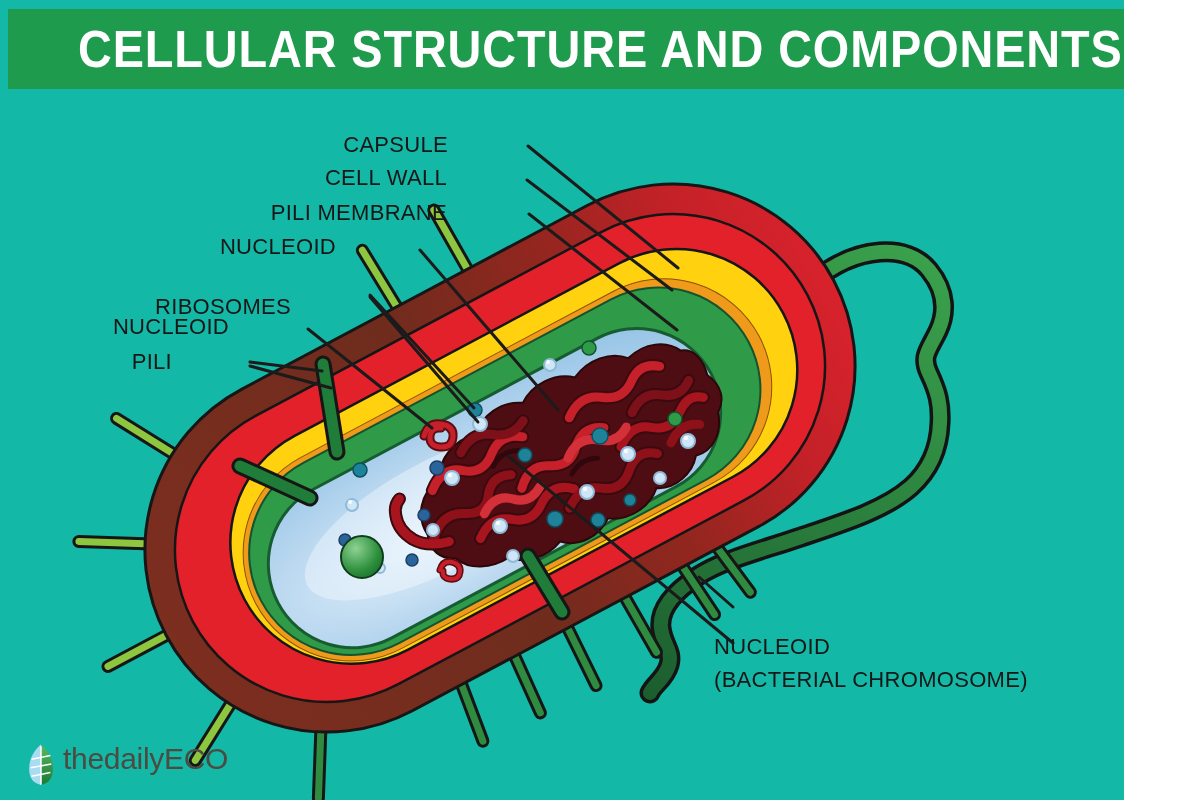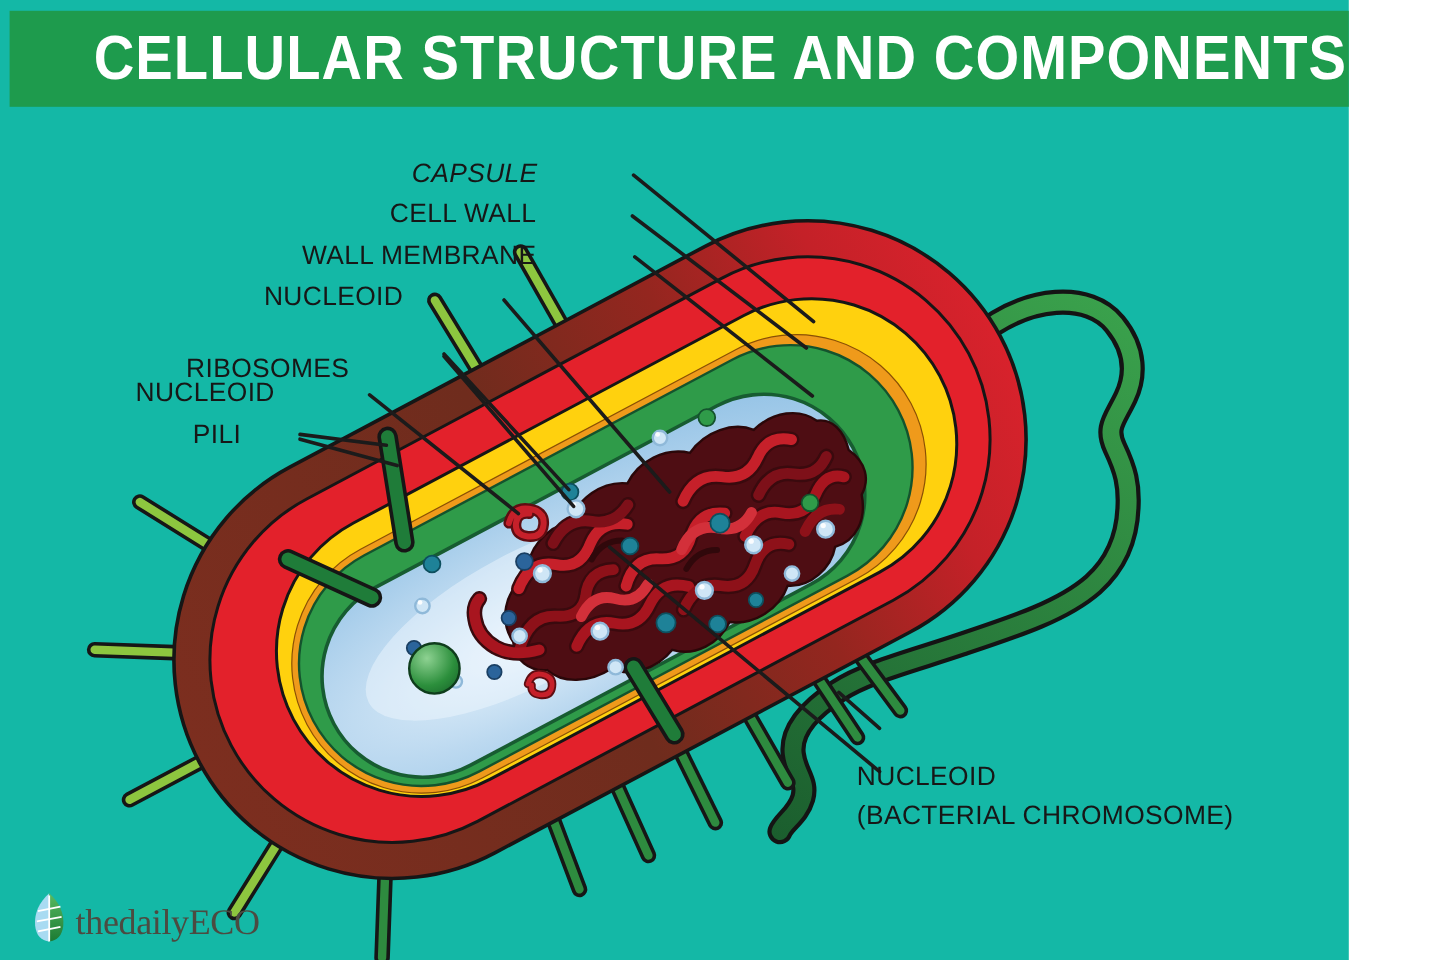--- a/index.html
+++ b/index.html
@@ -9,32 +9,32 @@
   #banner{position:absolute;left:8px;top:9px;width:1184px;height:80px;background:#1e9b4d;
           display:flex;align-items:center;justify-content:center;}
   #banner .title{color:#ffffff;font-weight:700;font-size:52px;letter-spacing:1px;
           transform:scaleX(.9);transform-origin:center;white-space:nowrap;}
   
   #art{position:absolute;left:0;top:0;width:1200px;height:800px;}
   
   .lbl{position:absolute;color:#171717;font-size:22px;line-height:24px;font-weight:500;
        letter-spacing:.3px;white-space:nowrap;}
   .lbl.r{text-align:right;}
-  #lbl-capsule{right:676px;top:133px;font-style:italic;}
+  #lbl-capsule{right:676px;top:133px;}
   #lbl-cellwall{right:677px;top:166px;}
   #lbl-membrane{right:677px;top:201px;}
   #lbl-cytosol{right:788px;top:235px;}
   #lbl-ribosomes{right:833px;top:281px;margin-top:14px;}
   #lbl-plasmid{right:895px;top:315px;}
-  #lbl-pili{right:923px;top:350px;}
+  #lbl-pili{right:952px;top:350px;}
   #lbl-flagellum{left:737px;top:595px;}
   #lbl-nucleoid{left:714px;top:630px;line-height:33px;}
   #lbl-nucleoid span{display:block;}
   
-  #logo{position:absolute;left:26px;top:742px;display:flex;align-items:flex-end;gap:7px;font-family:Liberation Serif, serif;}
+  #logo{position:absolute;left:26px;top:742px;display:flex;align-items:flex-start;gap:7px;}
   #logo .logo-text{color:#4c4b41;font-size:30px;font-weight:500;letter-spacing:-.3px;}
 </style>
 </head>
 <body>
 
 <div id="page">
 
   <svg id="art" viewBox="0 0 1200 800" xmlns="http://www.w3.org/2000/svg">
     <defs>
       <linearGradient id="capsGrad" gradientUnits="userSpaceOnUse" x1="122" y1="458" x2="878" y2="458">
@@ -242,21 +242,21 @@
       <line x1="733" y1="643" x2="508" y2="456"></line>
     </g>
   </svg>
 
   <div id="banner">
     <span class="title">CELLULAR STRUCTURE AND COMPONENTS</span>
   </div>
 
   <div class="lbl r" id="lbl-capsule">CAPSULE</div>
   <div class="lbl r" id="lbl-cellwall">CELL WALL</div>
-  <div class="lbl r" id="lbl-membrane">WALL MEMBRANE</div>
+  <div class="lbl r" id="lbl-membrane">PILI MEMBRANE</div>
   <div class="lbl r" id="lbl-cytosol">NUCLEOID</div>
   <div class="lbl r" id="lbl-ribosomes">RIBOSOMES</div>
   <div class="lbl r" id="lbl-plasmid">NUCLEOID</div>
   <div class="lbl r" id="lbl-pili">PILI</div>
   <div class="lbl" id="lbl-nucleoid">
     <span>NUCLEOID</span>
     <span>(BACTERIAL CHROMOSOME)</span>
   </div>
 
   <div id="logo">

